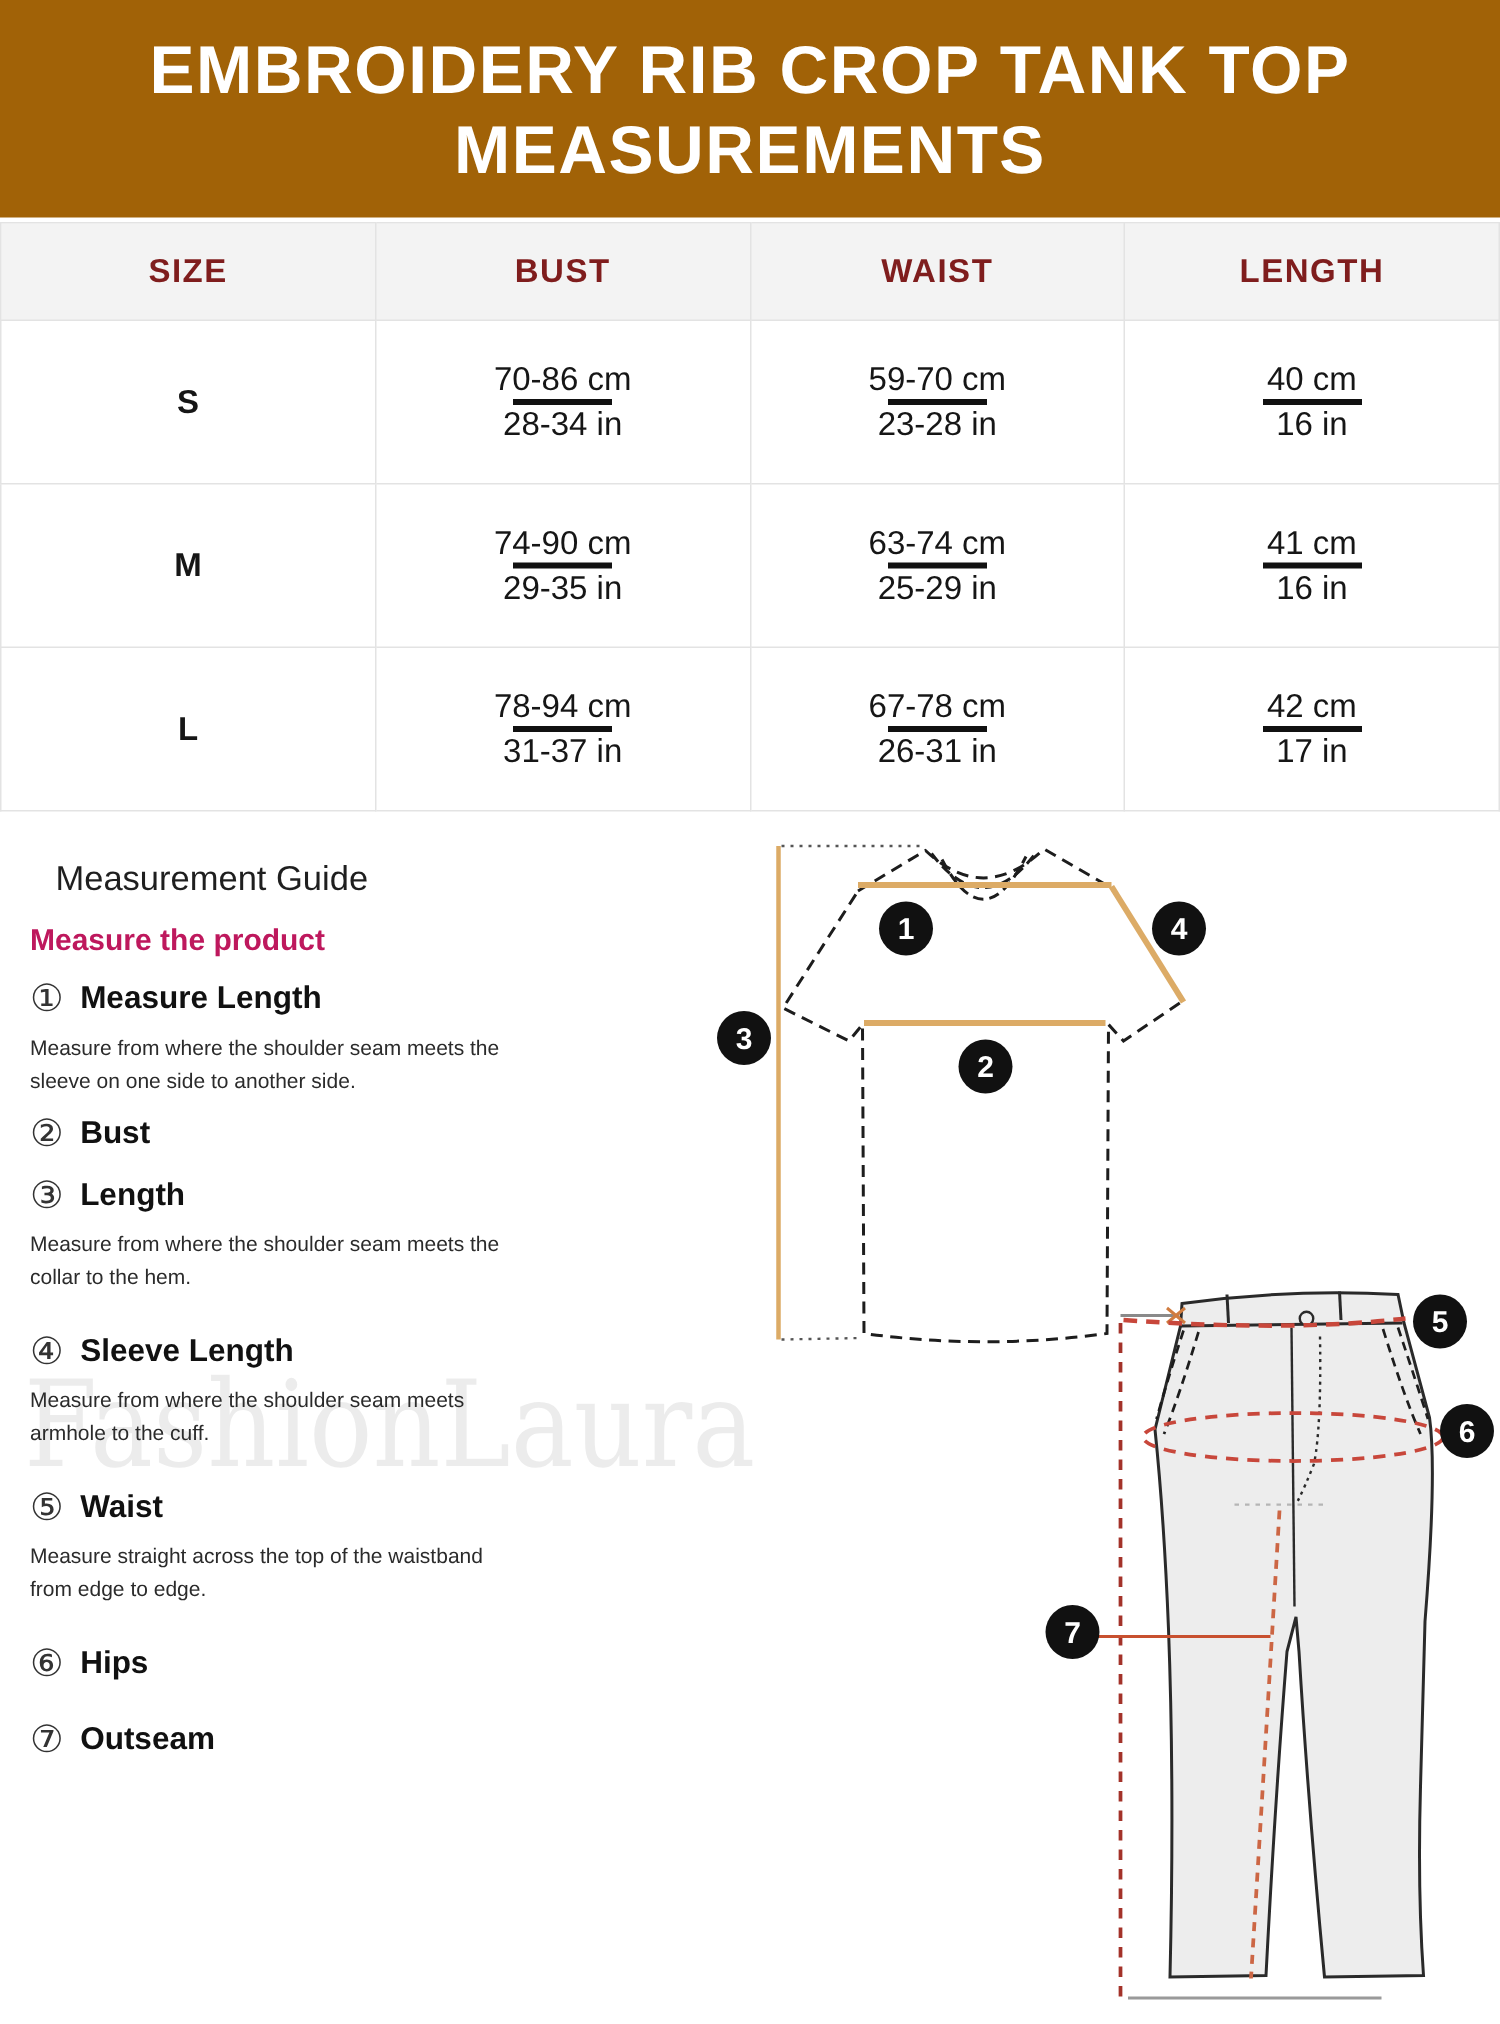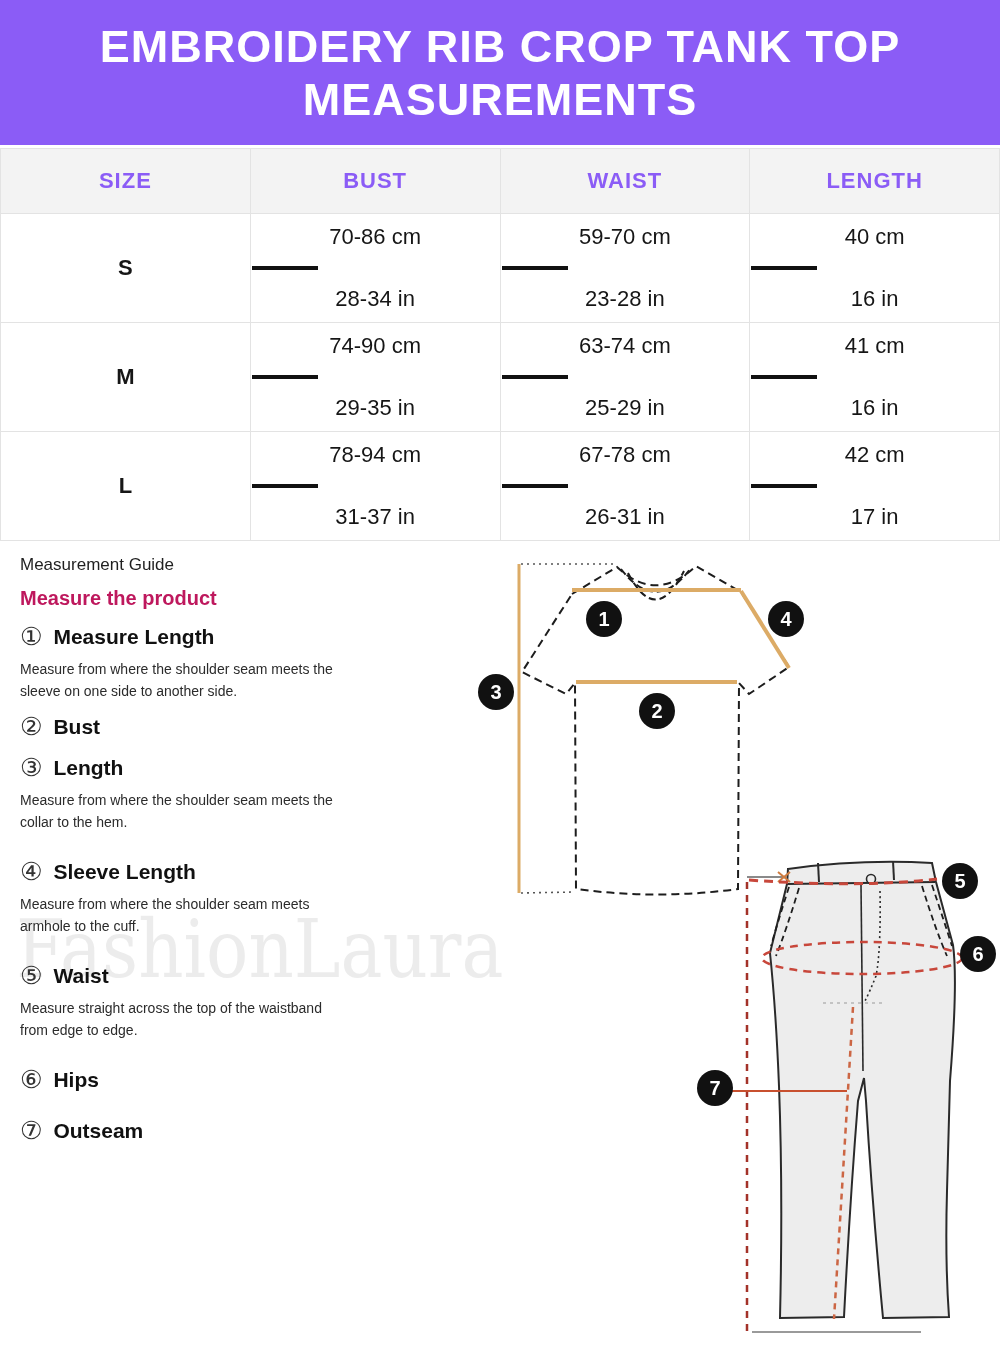--- a/index.html
+++ b/index.html
@@ -7,21 +7,21 @@
     position:relative;
     width:1000px;height:1349px;
     margin:0 auto;
     background:#ffffff;
     font-family:"Liberation Sans", sans-serif;
     overflow:hidden;
   }
   
   .banner{
     height:145px;
-    background:#8b5cf6;
+    background:#a16207;
     color:#ffffff;
     display:flex;flex-direction:column;justify-content:center;align-items:center;
     text-align:center;
   }
   .banner .line{
     font-size:45px;font-weight:bold;line-height:53px;letter-spacing:1px;
   }
   
   table.size-table{
     width:100%;
@@ -32,30 +32,30 @@
   table.size-table th, table.size-table td{
     border:1px solid #e3e3e3;
     text-align:center;
     vertical-align:middle;
   }
   table.size-table th{
     background:#f3f3f3;
     height:62px;
     font-size:22px;
     letter-spacing:1px;
-    color:#8b5cf6;
+    color:#7f1d1d;
   }
   table.size-table td{
     height:106px;
     font-size:22px;
     color:#161616;
     background:#ffffff;
   }
   td .size-letter{font-weight:bold;}
-  .meas{display:flex;flex-direction:column;gap:16px;}
+  .meas{display:flex;flex-direction:column;align-items:center;gap:0;}
   .meas .bar{width:66px;height:4px;background:#111;}
   
   .guide{
     position:relative;
     height:809px;
   }
   .watermark{
     position:absolute;
     left:16px;top:362px;
     font-family:"DejaVu Serif", serif;
@@ -66,21 +66,21 @@
     transform-origin:left center;
     z-index:0;
     user-select:none;
   }
   .guide-text{
     position:relative;
     z-index:1;
     padding:14px 0 0 20px;
     width:480px;
   }
-  .g-title{margin:0;font-size:17px;font-weight:400;color:#1f1f1f;}
+  .g-title{margin:17px;font-size:23px;font-weight:400;color:#1f1f1f;}
   .g-subtitle{margin:12px 0 0 0;font-size:20px;font-weight:bold;color:#be185d;}
   .g-item-head{
     display:flex;align-items:center;gap:11px;
     font-size:21px;font-weight:bold;color:#111;
   }
   .g-item-head .num{
     font-size:25px;font-weight:400;color:#333;line-height:1;
     font-family:"DejaVu Sans", sans-serif;
   }
   .g-item p{

